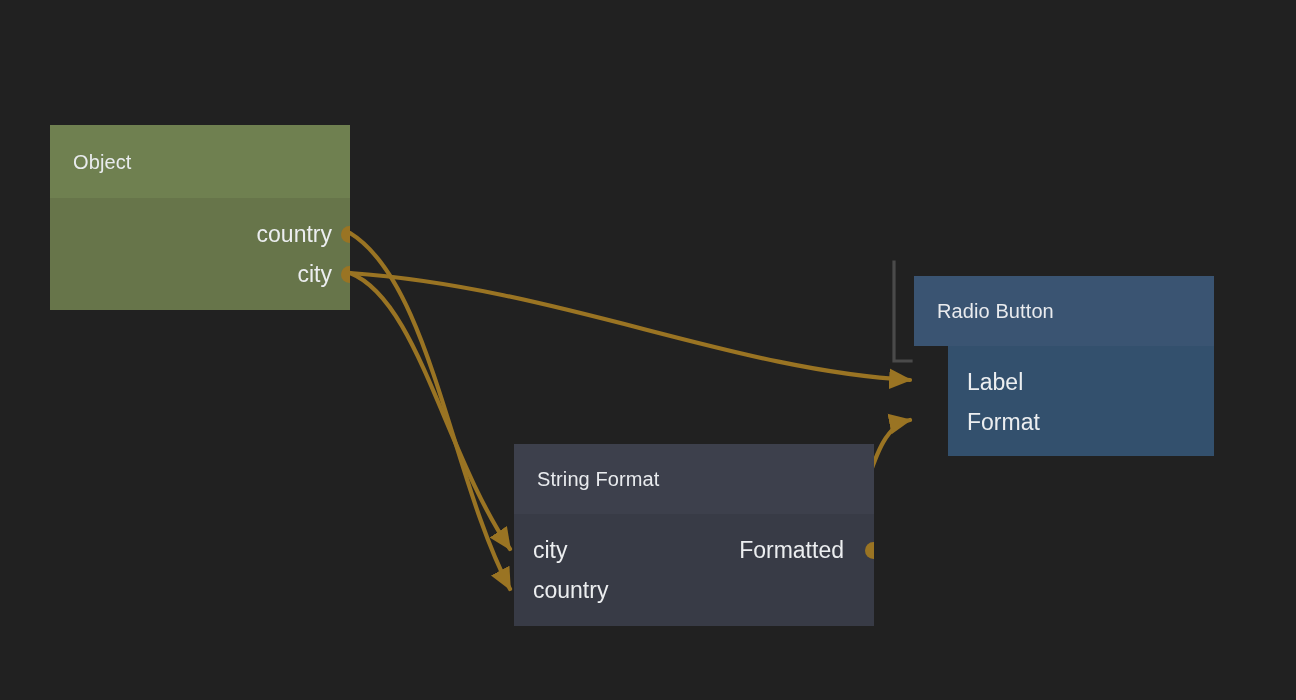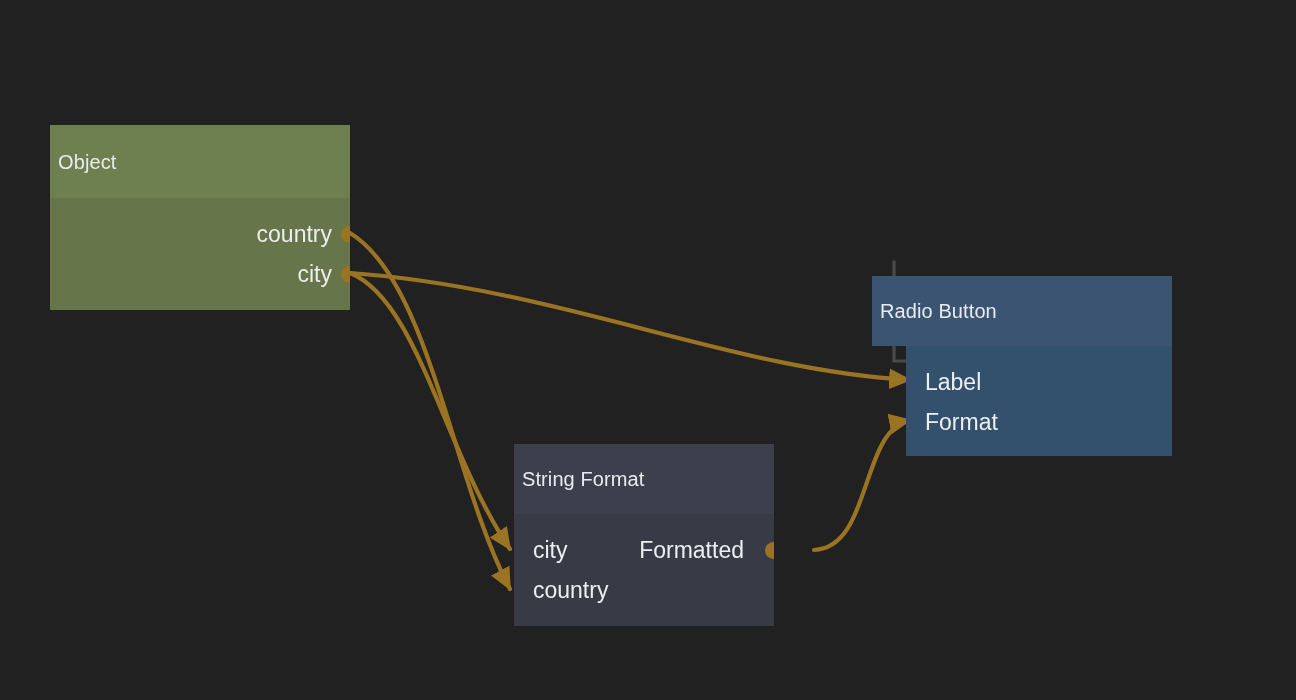--- a/index.html
+++ b/index.html
@@ -39,21 +39,21 @@
   .node {
     position: absolute;
     z-index: 3;
     box-sizing: border-box;
     overflow: hidden;
   }
   .node-header {
     box-sizing: border-box;
     display: flex;
     align-items: center;
-    padding-left: 8px;
+    padding-left: 23px;
   }
   .node-title {
     font-size: 20px;
     color: #e9ebee;
     letter-spacing: 0.1px;
     line-height: 1;
     white-space: nowrap;
   }
   .node-body {
     box-sizing: border-box;
@@ -101,25 +101,25 @@
   .node-string .node-body   { background: #383b46; }
 
   
   #node-object { left: 50px;  top: 125px; width: 300px; }
   #node-object .node-header { height: 73px; }
   #node-object .node-body   { height: 112px; }
 
   #node-group  { left: 874px; top: 183px; width: 300px; }
   #node-group  .node-header { height: 70px; }
 
-  #node-radio  { left: 872px; top: 276px; width: 300px; }
+  #node-radio  { left: 914px; top: 276px; width: 300px; }
   #node-radio  .node-header { height: 70px; }
   #node-radio  .node-body   { height: 110px; }
 
-  #node-string { left: 514px; top: 444px; width: 260px; }
+  #node-string { left: 514px; top: 444px; width: 360px; }
   #node-string .node-header { height: 70px; }
   #node-string .node-body   { height: 112px; }
 </style>
 </head>
 <body>
 
 <div id="canvas">
 
   <svg id="group-bracket" width="1296" height="700">
     <path d="M 894 262 L 894 361 L 911 361" fill="none" stroke="#4a4a4a" stroke-width="3.2" stroke-linecap="square"></path>

